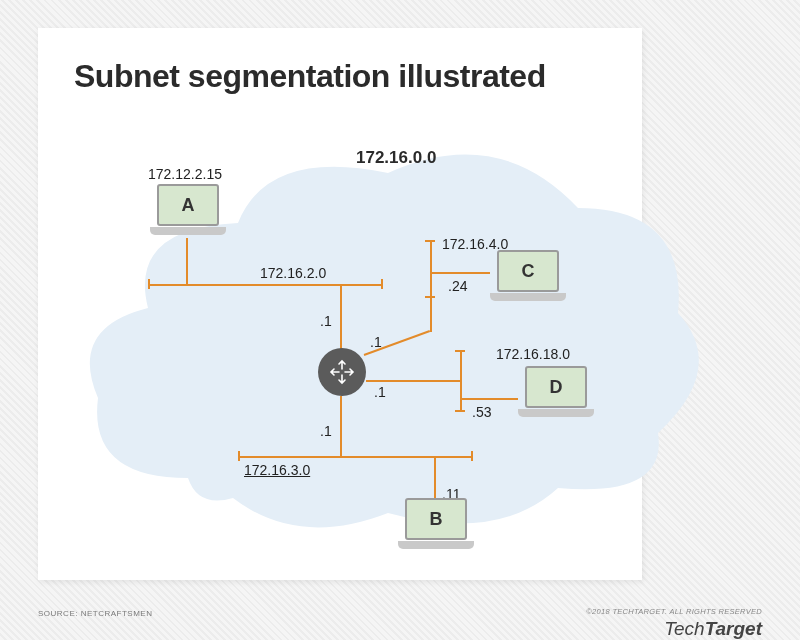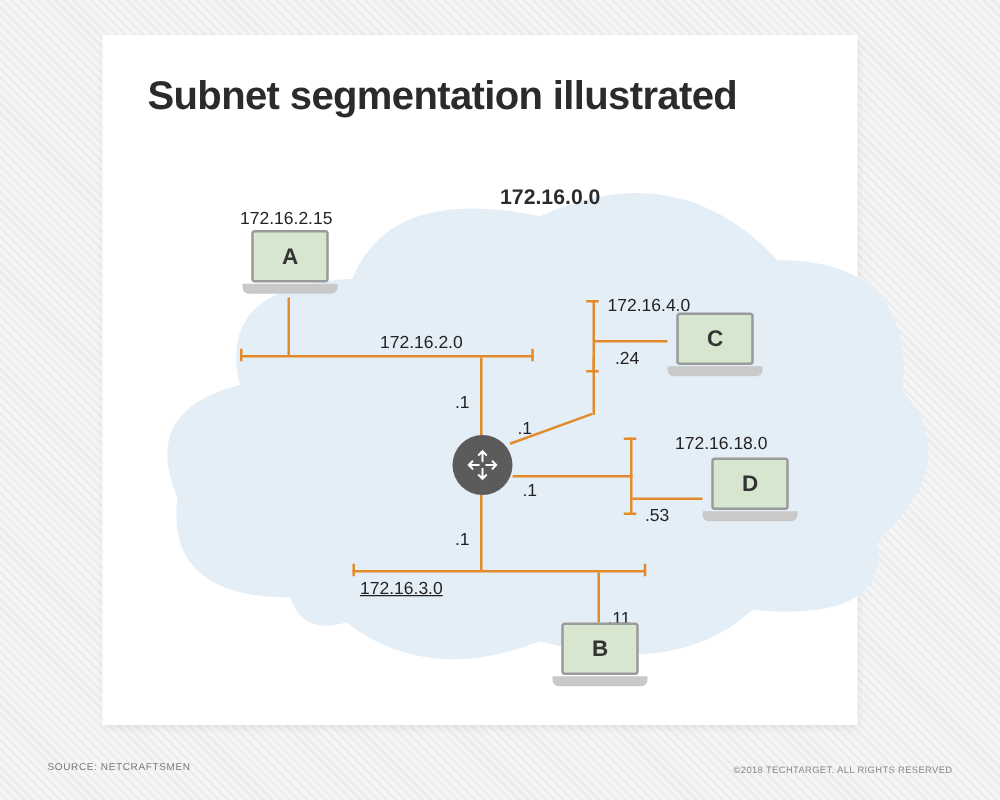--- a/index.html
+++ b/index.html
@@ -18,21 +18,20 @@
     overflow: hidden;
   }
   .canvas {
     position: absolute;
     left: 38px;
     top: 28px;
     width: 604px;
     height: 552px;
     background: #ffffff;
     box-shadow: 1px 2px 6px rgba(0,0,0,0.08);
-    margin-left: 44px;
   }
   .title {
     position: absolute;
     left: 36px;
     top: 30px;
     font-size: 32px;
     font-weight: 700;
     color: #2b2b2b;
     letter-spacing: -0.5px;
   }
@@ -120,22 +119,23 @@
     left: 38px;
     bottom: 22px;
     font-size: 8px;
     letter-spacing: 0.5px;
     color: #7a7a7a;
     margin-top: 11px;
   }
   .footer-right {
     position: absolute;
     right: 38px;
-    bottom: 18px;
+    bottom: 0;
     text-align: right;
+    font-style: italic;
   }
   .copyright {
     font-size: 7.5px;
     color: #888;
     letter-spacing: 0.3px;
     margin-bottom: 2px;
   }
   .brand {
     font-size: 19px;
     color: #444;
@@ -174,21 +174,21 @@
   <div class="tick" style="left:343px; top:251px;"></div>
   <div class="label" style="left:222px; top:237px;">172.16.2.0</div>
 
   <div class="vline" style="left:148px; top:210px; height:46px;"></div>
   <div class="laptop" style="left:112px; top:156px;">
     <div class="screen">
         <span>A</span>
       </div>
     <div class="base"></div>
   </div>
-  <div class="label" style="left:110px; top:138px;">172.16.2.15</div>
+  <div class="label" style="left:110px; top:138px;">172.12.2.15</div>
 
   <div class="vline" style="left:302px; top:258px; height:64px;"></div>
   <div class="label" style="left:282px; top:285px;">.1</div>
 
   <div class="router" style="left:280px; top:320px;">
     <svg viewBox="0 0 30 30">
       <g stroke="#fff" stroke-width="1.6" fill="none" stroke-linecap="round">
         <path d="M15 4 L15 12 M12 7 L15 4 L18 7"></path>
         <path d="M15 26 L15 18 M12 23 L15 26 L18 23"></path>
         <path d="M4 15 L12 15 M7 12 L4 15 L7 18"></path>
@@ -246,13 +246,16 @@
         <span>D</span>
       </div>
     <div class="base"></div>
   </div>
 
 </div>
 
 <div class="footer-left">SOURCE: NETCRAFTSMEN</div>
 <div class="footer-right">
   <div class="copyright">©2018 TECHTARGET. ALL RIGHTS RESERVED</div>
+  <div class="brand">
+    <span>Tech</span><b>Target</b>
+  </div>
 </div>
 
 </body></html>

